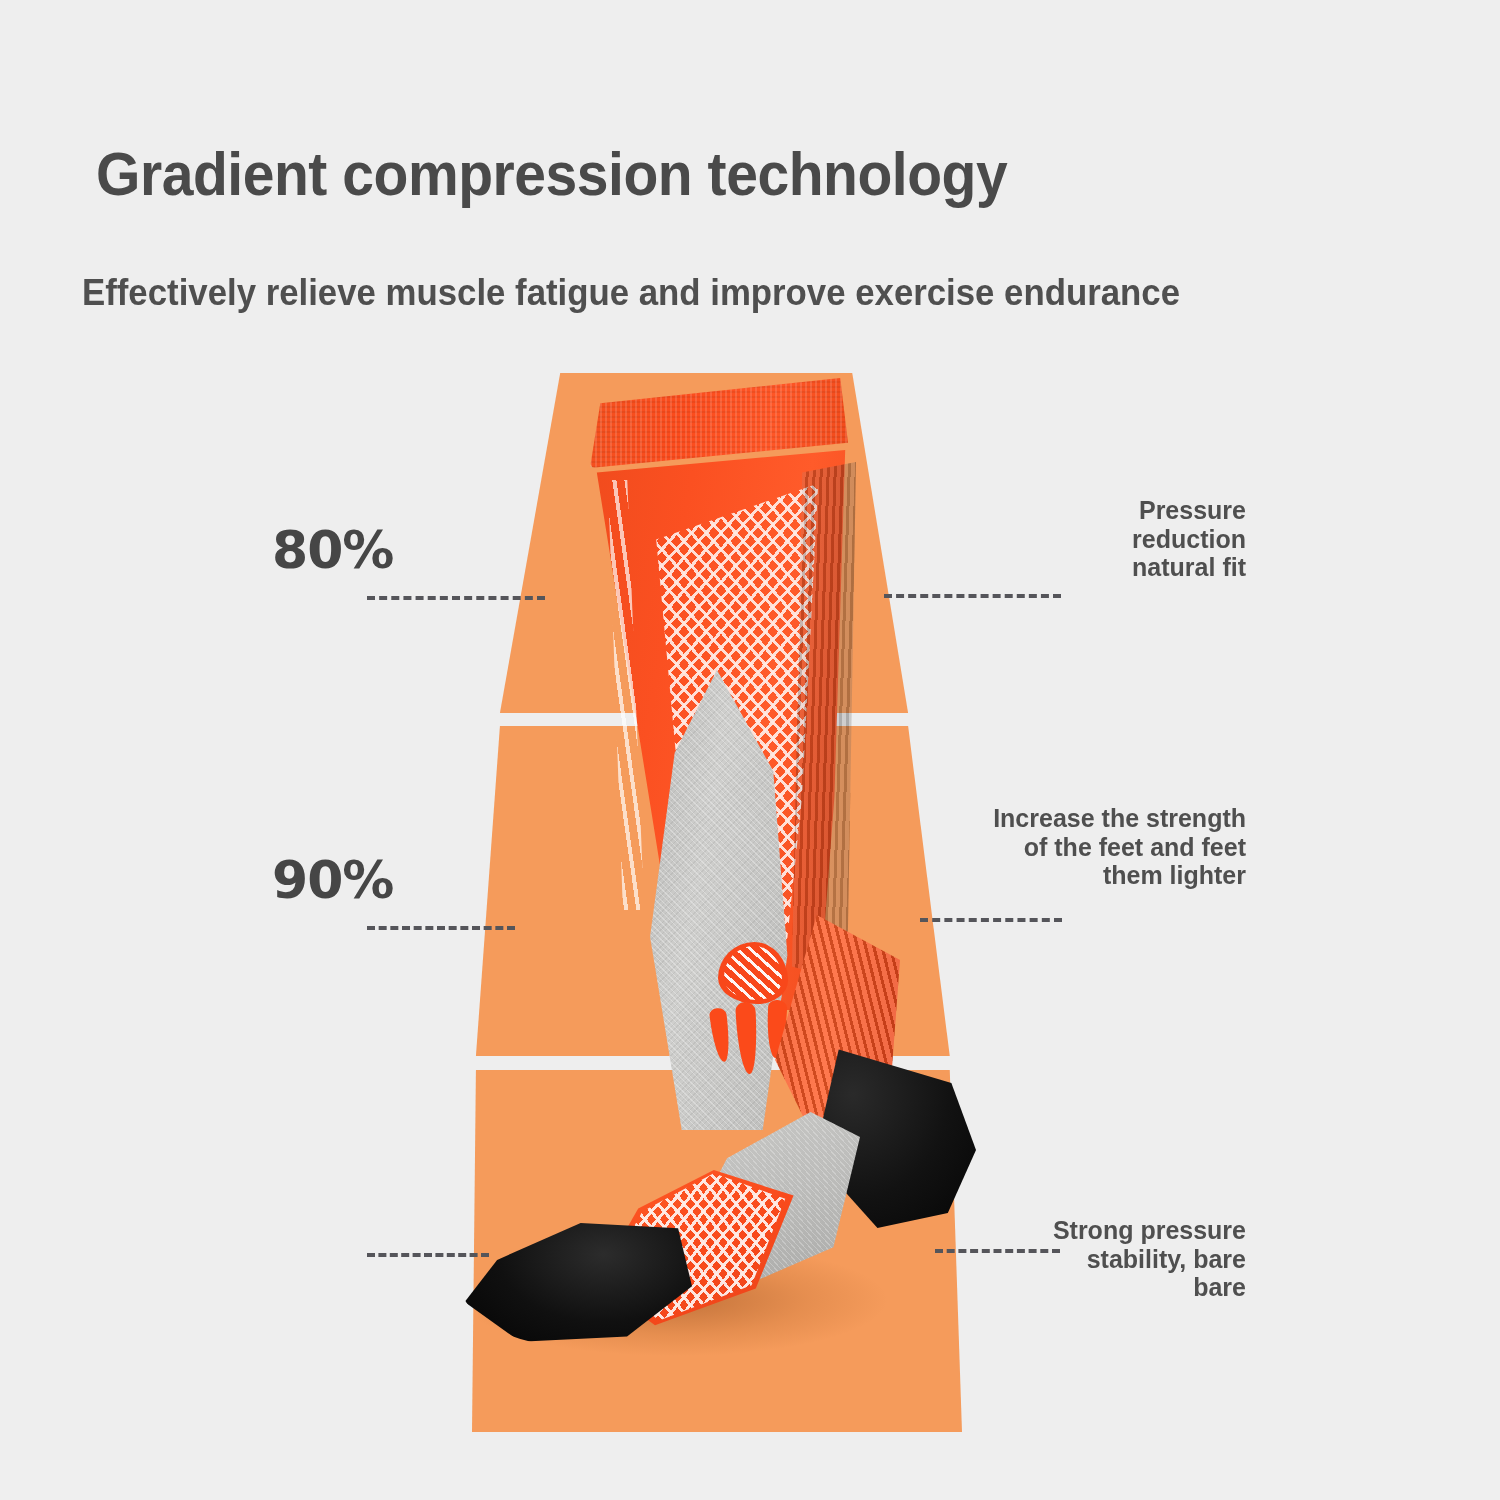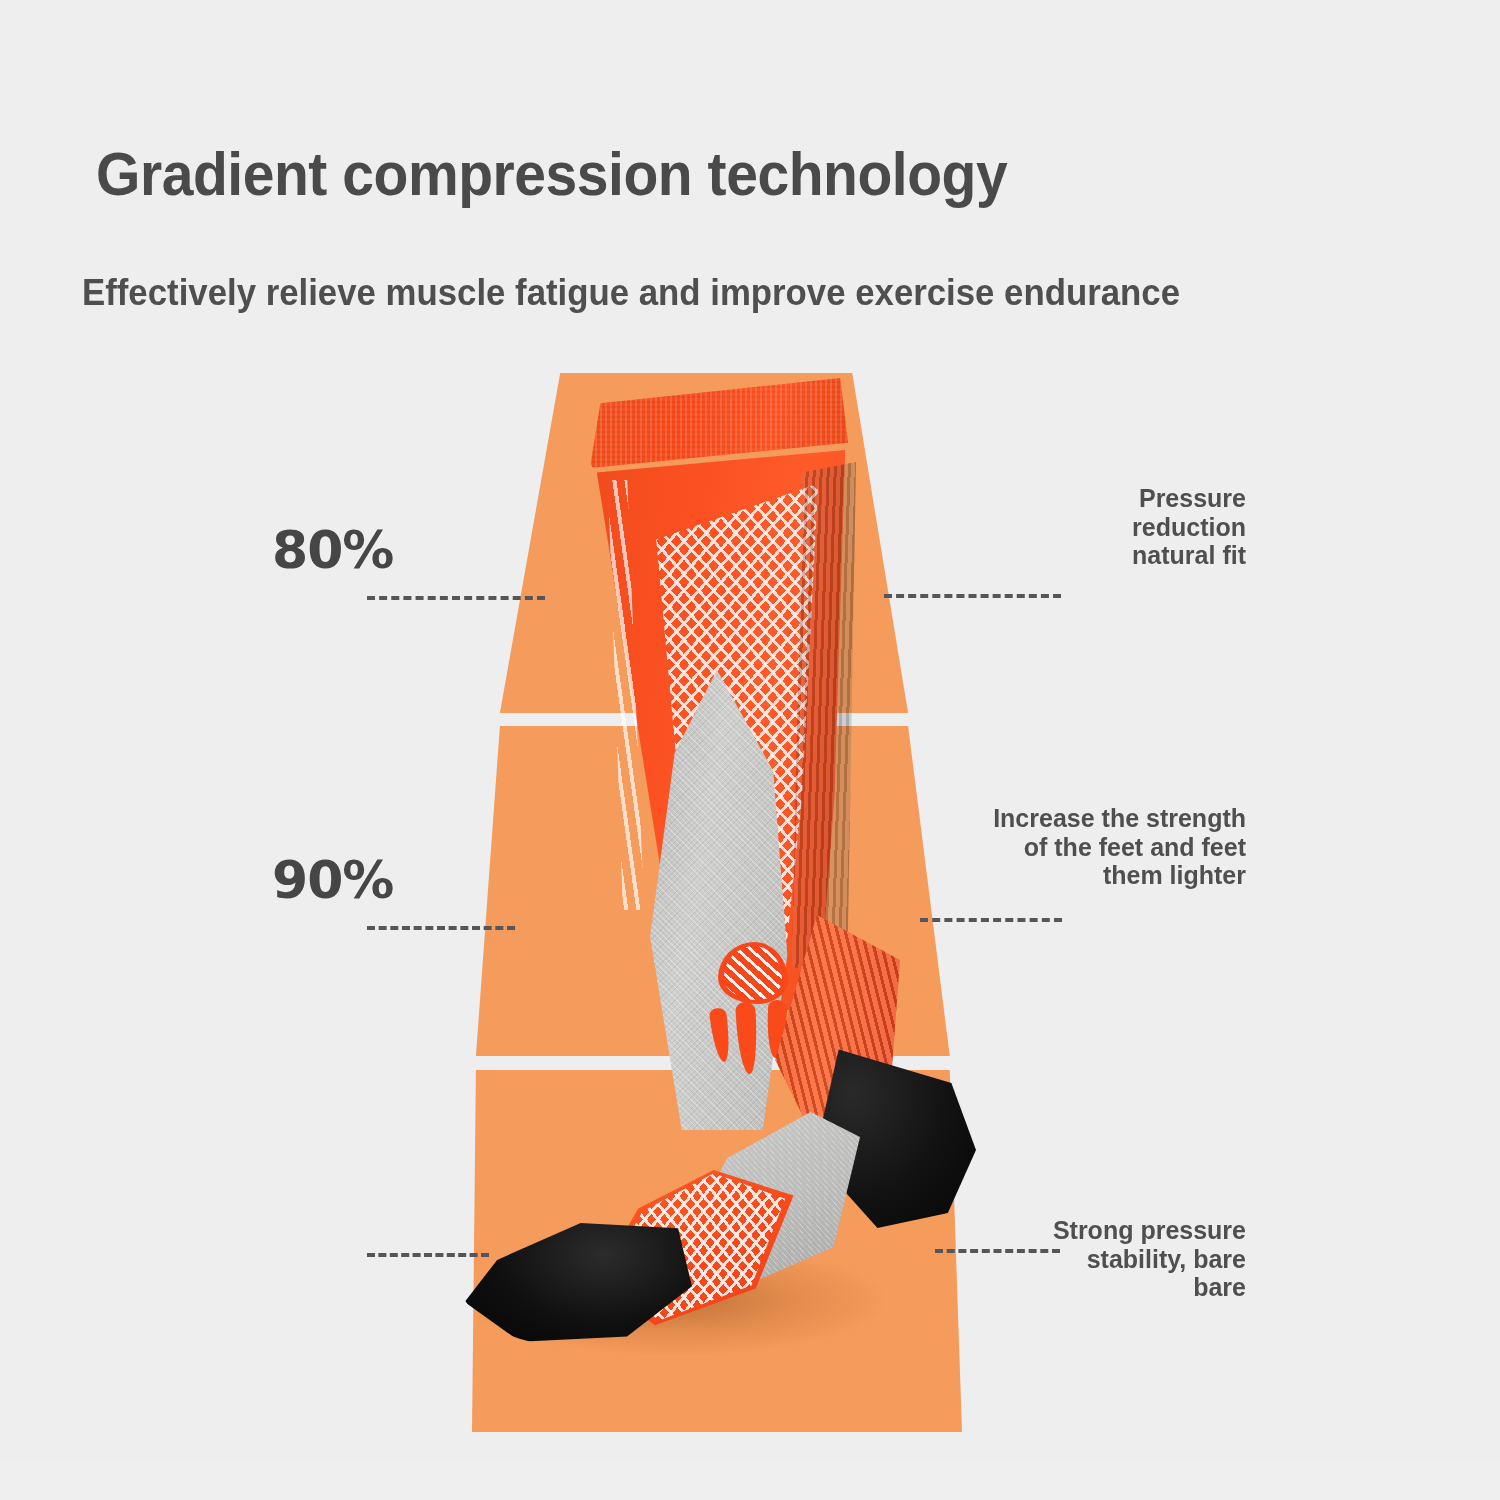--- a/index.html
+++ b/index.html
@@ -96,21 +96,21 @@
   .caption {
     position: absolute;
     width: 270px;
     text-align: right;
     font-size: 25px;
     font-weight: 700;
     line-height: 1.14;
     color: #4f4f4f;
   }
   .caption span { display: block; }
-  #cap-1 { left: 976px; top: 484px; }
+  #cap-1 { left: 976px; top: 496px; }
   #cap-2 { left: 976px; top: 804px; }
   #cap-3 { left: 976px; top: 1216px; }
 
   
   #sock {
     position: absolute;
     left: 440px;
     top: 370px;
     width: 560px;
     height: 1000px;

